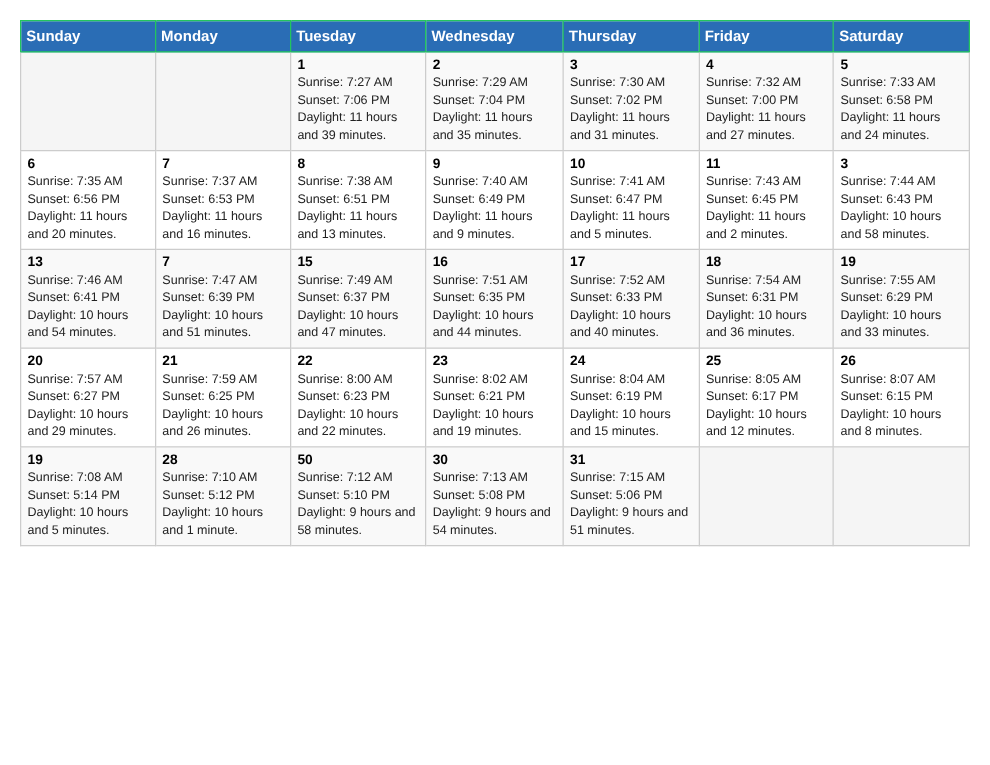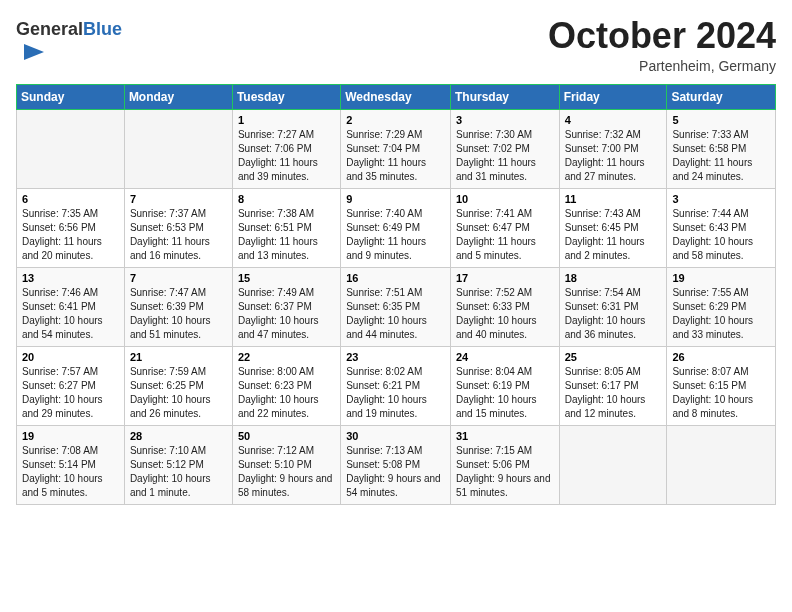--- a/index.html
+++ b/index.html
@@ -89,37 +89,20 @@
       line-height: 1.4;
     }
     .empty-cell {
       background: #f5f5f5 !important;
     }
   </style>
 </head>
 <body>
 
 <div class="page">
-  <div class="header">
-    <div class="logo">
-      <div>
-        <div class="logo-text">
-          <span class="logo-general">General</span><span class="logo-blue">Blue</span>
-        </div>
-        
-        <svg class="logo-icon" viewBox="0 0 28 28">
-          <polygon points="4,4 24,12 4,20" fill="#2a6db5"></polygon>
-        </svg>
-      </div>
-    </div>
-    <div class="title-block">
-      <div class="month-title">October 2024</div>
-      <div class="location">Partenheim, Germany</div>
-    </div>
-  </div>
 
   <table class="calendar">
     <thead>
       <tr>
 
       <th>Sunday</th>
           <th>Monday</th>
           <th>Tuesday</th>
           <th>Wednesday</th>
           <th>Thursday</th>

